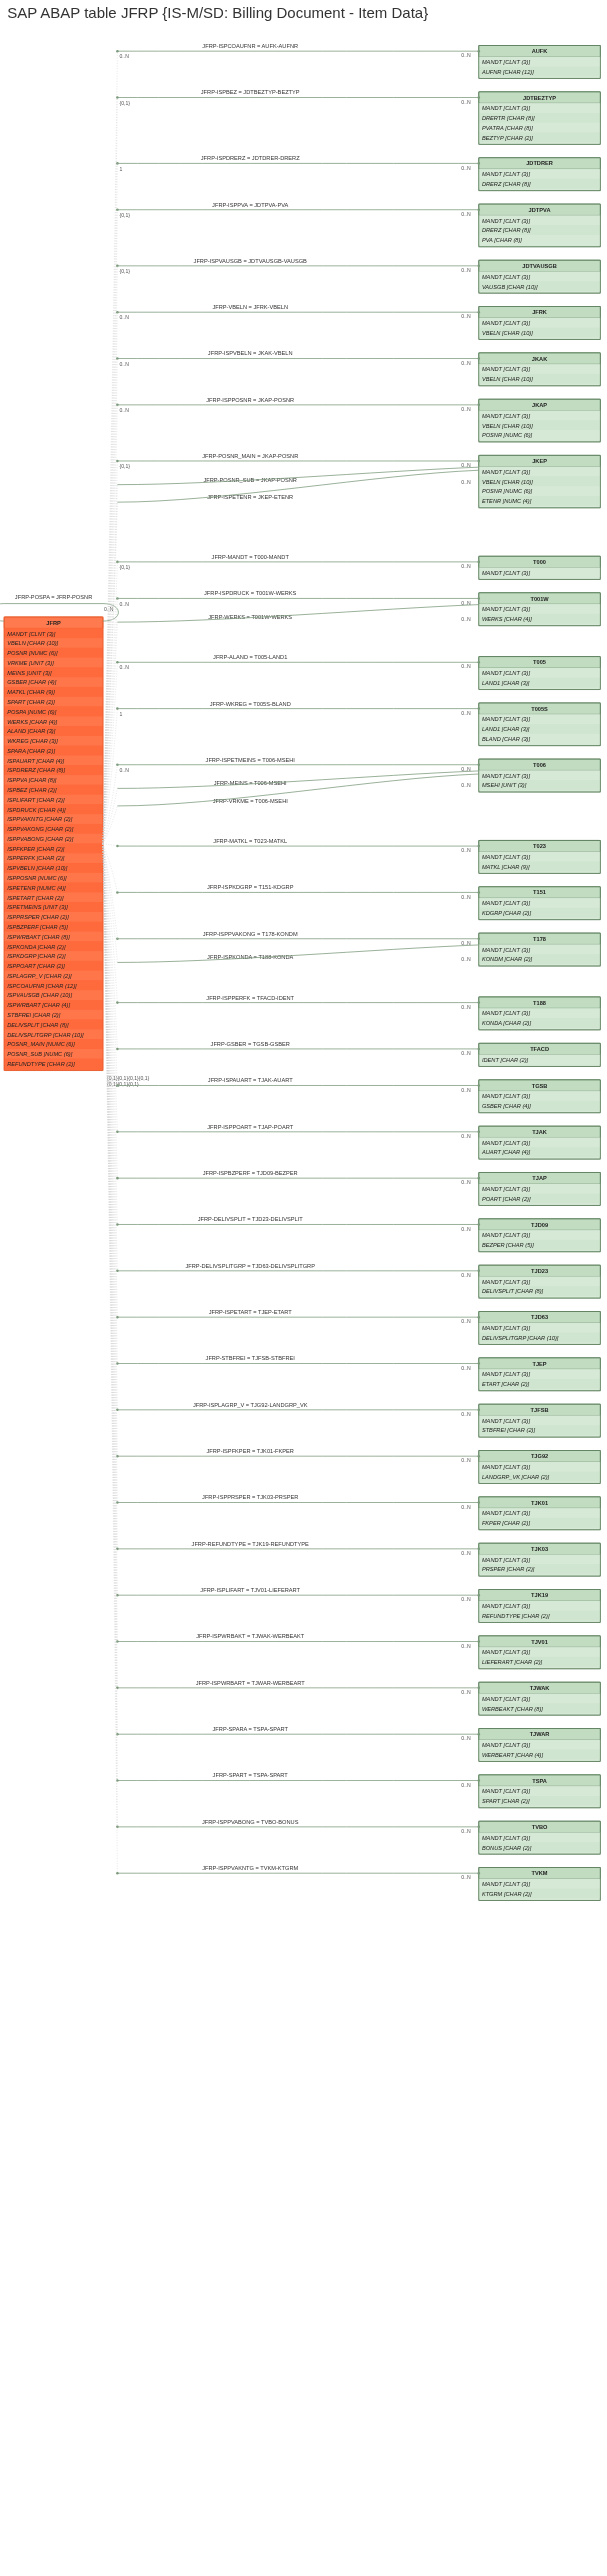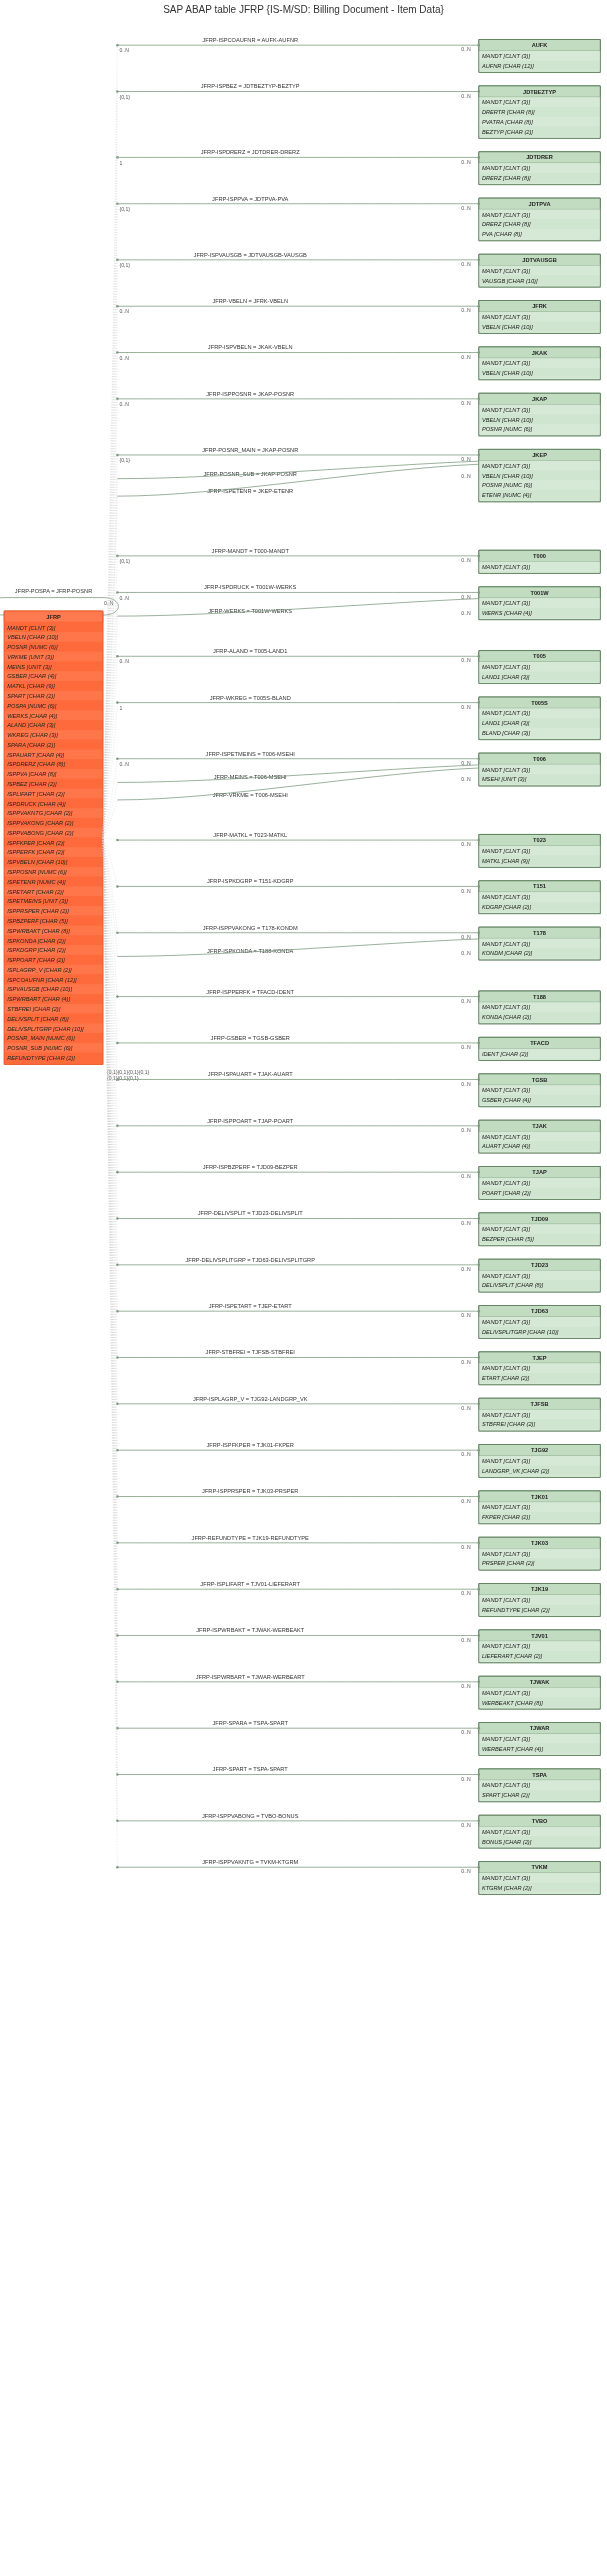--- a/index.html
+++ b/index.html
@@ -9,21 +9,21 @@
     --node-border: #5b7e5b;
     --root-fill: #ff6a3d;
     --root-border: #e85a2b;
     --target-fill: #d6e8d6;
     --target-header-fill: #c2dcc2;
     --text: #222;
     --light-text: #6b6b6b;
   }
   html,body { margin:0; padding:0; font-family: Verdana, Arial, sans-serif; background:var(--bg); color:var(--text); }
   .wrap { width:607px; min-height:2747px; position:relative; }
-  .title { padding:4.1px 7.2px 3.1px; font-size:10px; color:var(--title);text-align:center; }
+  .title { padding:4.1px 7.2px 3.1px; font-size:15px; color:var(--title); }
 
   svg { display:block; }
   .edge { fill:none; stroke:var(--edge); stroke-width:1.5; }
   .edge-dot { fill:none; stroke:#d0d0d0; stroke-width:1; stroke-dasharray:2 3; }
   .label { font:11px Verdana, sans-serif; fill:#333; }
   .mult  { font:10px Verdana, sans-serif; fill:#555; }
   .nodeBox { stroke:var(--node-border); fill:var(--target-fill); }
   .nodeHeader { stroke:var(--node-border); fill:var(--target-header-fill); }
   .rootBox { stroke:var(--root-border); fill:var(--root-fill); }
   .rootHeader { stroke:var(--root-border); fill:#ff7a4e; }

